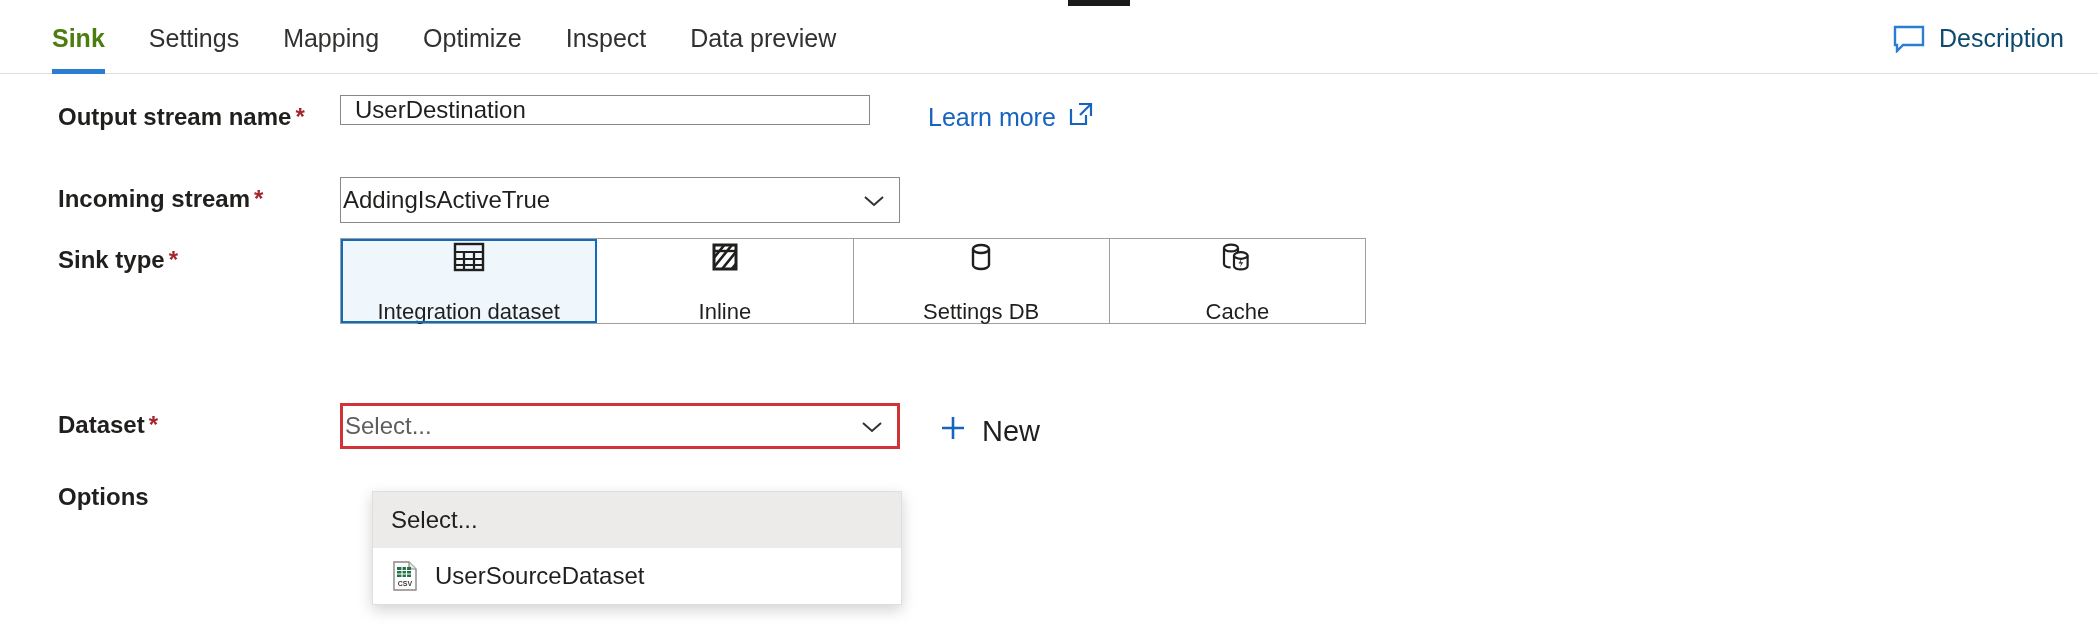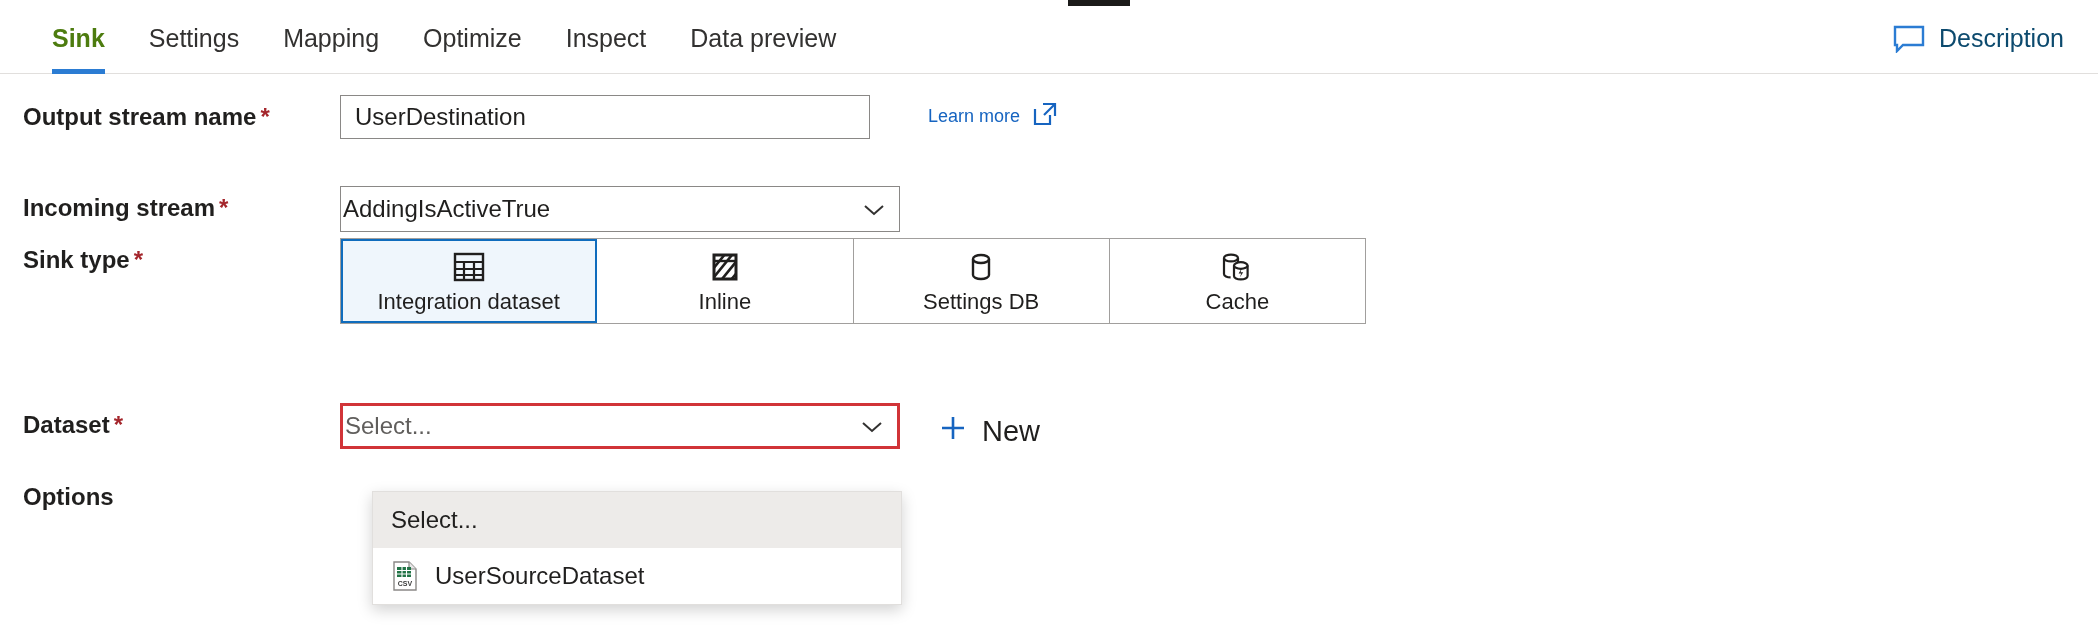--- a/index.html
+++ b/index.html
@@ -76,31 +76,31 @@
     width: 2098px;
   }
   .row {
     position: absolute;
     left: 0;
     display: flex;
     align-items: flex-start;
   }
   .label {
     width: 340px;
-    padding-left: 23px;
+    padding-left: 58px;
     font-size: 24px;
     font-weight: 600;
     color: #201f1e;
     white-space: nowrap;
     padding-top: 8px;
   }
   .req { color: #a4262c; font-weight: 600; margin-left: 4px; }
 
   .textbox {
-    width: 530px; height: 44px;
+    width: 530px; height: 30px;
     border: 1px solid #8a8886;
     background: #ffffff;
     display: flex;
     align-items: center;
     padding: 12px 14px;
     font-size: 24px;
     color: #201f1e;
     cursor: text;
   }
 
@@ -124,21 +124,21 @@
     display: block;
   }
   .combo .placeholder { color: #605e5c; }
 
   .learnmore {
     margin-left: 58px;
     display: flex;
     align-items: center;
     gap: 12px;
     color: #1664c0;
-    font-size: 18px;
+    font-size: 25px;
     cursor: pointer;
     padding-top: 6px;
     white-space: nowrap;
   }
 
   .newbtn {
     margin-left: 38px;
     display: flex;
     align-items: center;
     gap: 14px;
@@ -155,21 +155,21 @@
     border: 1px solid #a19f9d;
     background: #ffffff;
     height: 86px;
     width: 1026px;
   }
   .seg {
     flex: 1 1 0;
     display: flex;
     flex-direction: column;
     align-items: center;
-    justify-content: center;
+    justify-content: space-between;
     gap: 6px;
     border-right: 1px solid #a19f9d;
     font-size: 22px;
     color: #201f1e;
     cursor: pointer;
     position: relative;
   }
   .seg:last-child { border-right: none; }
   .seg.selected {
     background: #eff6fc;
@@ -254,21 +254,21 @@
       <span>
         <svg width="26" height="26" viewBox="0 0 26 26">
           <path d="M3 8 V23 H18 V14" fill="none" stroke="#1664c0" stroke-width="2.2"></path>
           <path d="M11 3 H23 V15" fill="none" stroke="#1664c0" stroke-width="2.2"></path>
           <path d="M23 3 L12 14" fill="none" stroke="#1664c0" stroke-width="2.2"></path>
         </svg>
       </span>
     </div>
   </div>
 
-  <div class="row" style="top:111px;">
+  <div class="row" style="top:102px;">
     <div class="label">
       <span>Incoming stream</span><span class="req">*</span>
     </div>
     <div class="combo">
       <span>AddingIsActiveTrue</span>
       <span class="chev">
         <svg width="22" height="14" viewBox="0 0 22 14">
           <path d="M2 3 L11 11 L20 3" fill="none" stroke="#323130" stroke-width="2"></path>
         </svg>
       </span>

